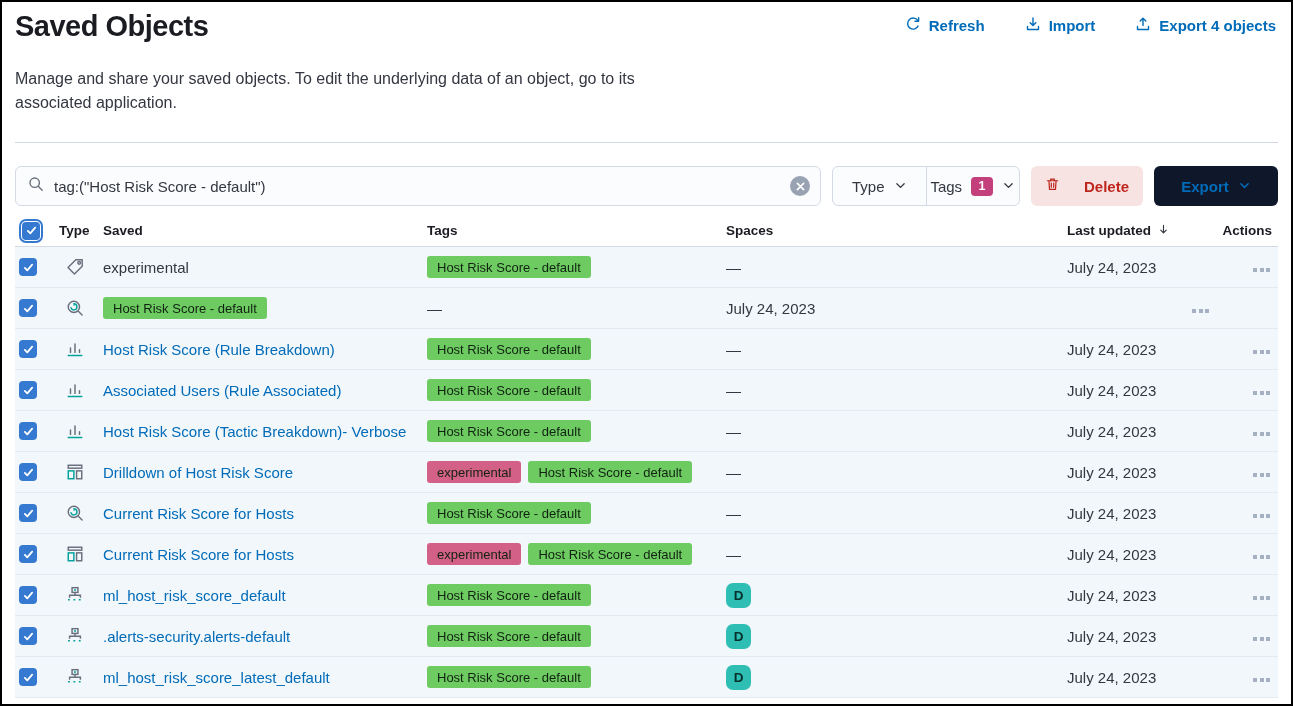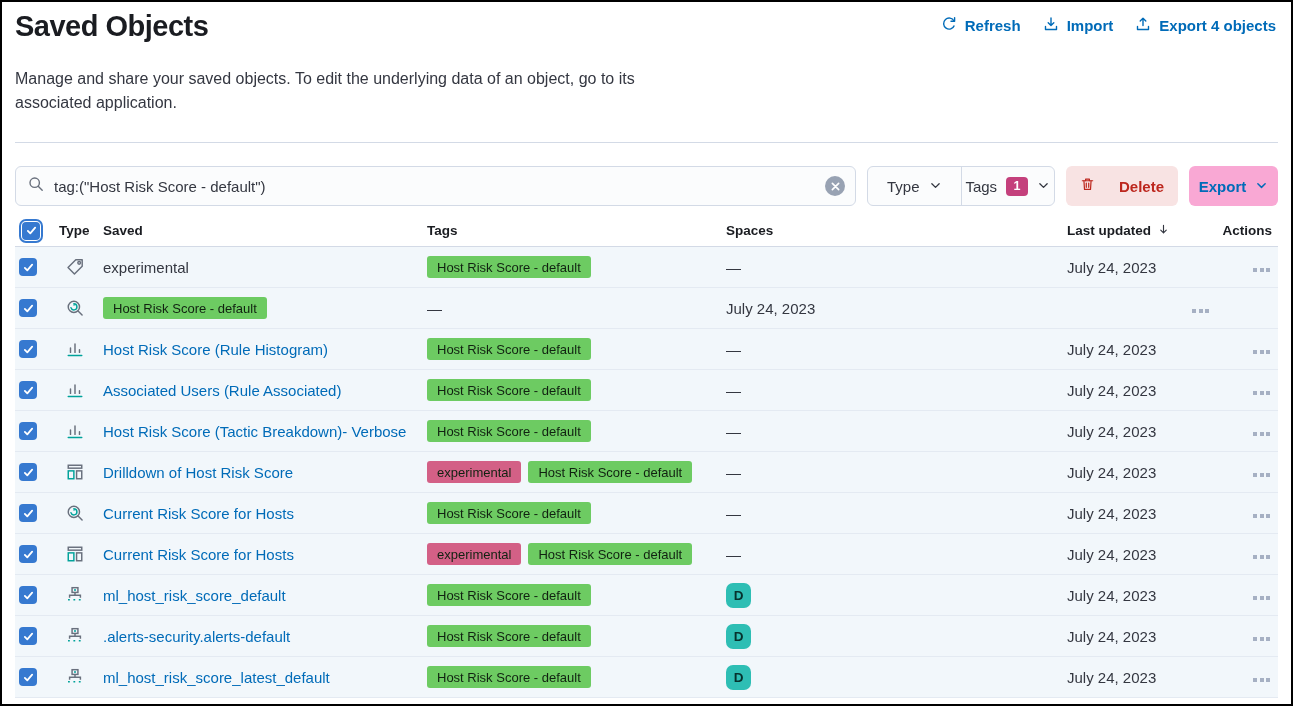--- a/index.html
+++ b/index.html
@@ -8,21 +8,21 @@
   .frame {
     width: 1293px; height: 706px; background:#fff;
     border: 2px solid #000; position: relative; overflow: hidden;
     margin: 0 auto;
   }
   .app { padding: 8px 13px 0 13px; }
 
   
   .page-header { display:flex; justify-content:space-between; align-items:flex-start; }
   h1.page-title { font-size: 29px; font-weight: 700; color:#1a1c21; letter-spacing:-0.5px; }
-  .header-actions { display:flex; gap: 22px; padding-top: 6px; padding-right: 2px; }
+  .header-actions { display:flex; gap: 40px; padding-top: 6px; padding-right: 2px; }
   .hdr-btn { display:flex; align-items:center; gap:8px; color:#006bb8; font-size:15px; font-weight:600; cursor:pointer; background:none; border:none; font-family:inherit; }
   .hdr-btn svg { width:16px; height:16px; }
 
   .description { margin-top: 24px; font-size:16px; line-height:24px; color:#343741; max-width: 660px; }
   .divider { border:none; border-top:1px solid #d3dae6; margin-top: 27px; }
 
   
   .toolbar { display:flex; margin-top: 23px; gap: 11px; height: 40px; }
   .search-box { flex:1; display:flex; align-items:center; gap:10px; border:1px solid #d3dae6; background:#fbfcfd; border-radius:6px; padding:0 10px 0 12px; }
   .search-box svg.mag { width:16px; height:16px; flex:none; }
@@ -31,21 +31,21 @@
   .clear-btn svg { width:9px; height:9px; }
 
   .filter-group { display:flex; width:188px; border:1px solid #d3dae6; background:#fbfcfd; border-radius:6px; overflow:hidden; flex:none; }
   .filter-btn { flex:1; display:flex; align-items:center; justify-content:center; gap:9px; font-size:15px; font-weight:500; color:#343741; background:none; border:none; cursor:pointer; font-family:inherit; }
   .filter-btn + .filter-btn { border-left:1px solid #d3dae6; }
   .filter-btn svg { width:13px; height:13px; }
   .count-badge { background:#c4407c; color:#fff; font-size:12.5px; font-weight:600; min-width:22px; height:19px; border-radius:4px; display:inline-flex; align-items:center; justify-content:center; padding:0 5px; }
 
   .delete-btn { width:112px; flex:none; border:none; border-radius:6px; background:#f8e3e3; color:#bd271e; font-size:15px; font-weight:600; display:flex; align-items:center; justify-content:center; gap:24px; cursor:pointer; font-family:inherit; }
   .delete-btn svg { width:15px; height:15px; }
-  .export-btn { width:89px; flex:none; border:none; border-radius:6px; background:#f9a8d4; color:#006bb8; font-size:15px; font-weight:600; display:flex; align-items:center; justify-content:center; gap:9px; cursor:pointer; font-family:inherit; }
+  .export-btn { width:124px; flex:none; border:none; border-radius:6px; background:#0f172a; color:#006bb8; font-size:15px; font-weight:600; display:flex; align-items:center; justify-content:center; gap:9px; cursor:pointer; font-family:inherit; }
   .export-btn svg { width:13px; height:13px; }
 
   
   .table { margin-top: 9px; }
   .thead, .trow { display:grid; grid-template-columns: 44px 44px 324px 299px 341px 150px 1fr; align-items:center; }
   .thead { height:32px; border-bottom:1px solid #d3dae6; }
   .th { font-size:13.5px; font-weight:700; color:#1a1c21; }
   .th.sortable { display:flex; align-items:center; gap:6px; cursor:pointer; }
   .th svg { width:13px; height:13px; }
   .c-actions { text-align:right; padding-right:6px; }
@@ -246,21 +246,21 @@
             </div>
             <div class="cell c-type">
               <span class="type-icon">
                 <svg viewBox="0 0 16 16" fill="none" stroke-width="1.3">
                   <path d="M2 13.7h12" stroke="#00a29a" stroke-linecap="round"></path>
                   <path d="M4 11V7.2M8 11V3.5M12 11V8.6" stroke="#69707d" stroke-linecap="round"></path>
                   <path d="M2.6 6.2L8 2.3l5.4 3.9" stroke="#69707d" stroke-linejoin="round" opacity="0"></path>
                 </svg>
               </span>
             </div>
-            <div class="cell c-title"><a class="title-link">Host Risk Score (Rule Histogram)</a></div>
+            <div class="cell c-title"><a class="title-link">Host Risk Score (Rule Breakdown)</a></div>
             <div class="cell c-tags">
               <span class="tag" style="background:#6dcb62">Host Risk Score - default</span>
             </div>
             <div class="cell c-spaces"><span class="dash">—</span></div>
             <div class="cell c-updated">July 24, 2023</div>
             <div class="cell c-actions"><span class="dots">
                 <i></i>
                 <i></i>
                 <i></i>
               </span></div>

